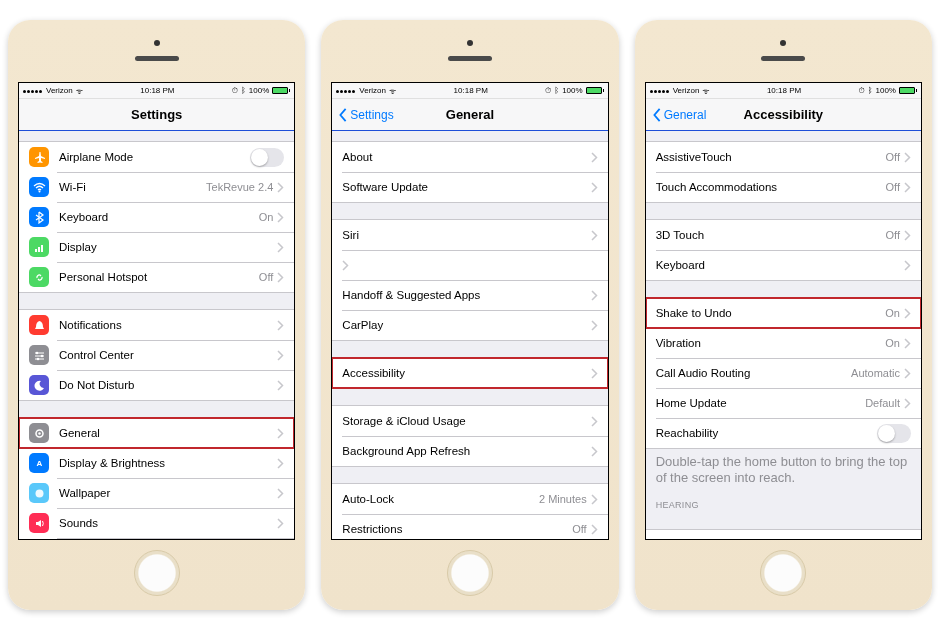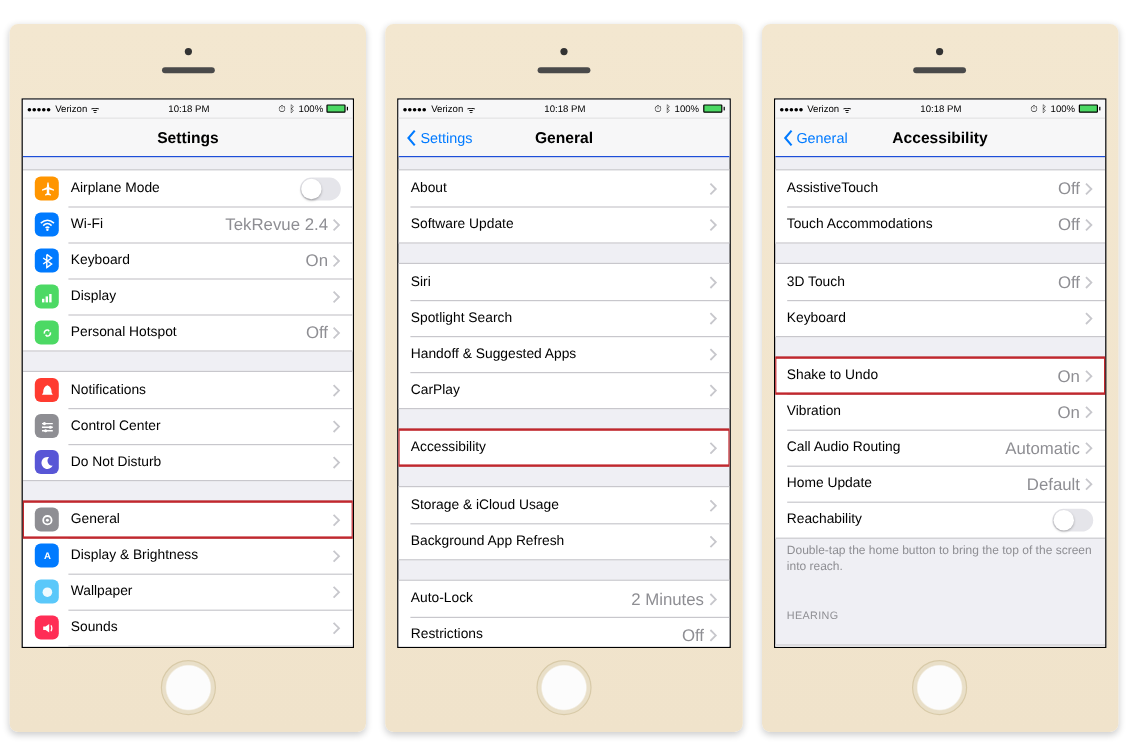--- a/index.html
+++ b/index.html
@@ -8,21 +8,21 @@
     font-family: -apple-system, "Helvetica Neue", Arial, sans-serif;
     display: flex;
     justify-content: center;
     gap: 16px;
     padding: 20px 8px;
   }
   .phone {
     width: 300px;
     height: 590px;
     background: linear-gradient(180deg, #f3e7d0, #f0e3cb);
-    border-radius: 7px;
+    border-radius: 22px;
     padding: 62px 10px 70px 10px;
     position: relative;
     box-shadow: 0 2px 6px rgba(0,0,0,0.2);
   }
   .speaker {
     position: absolute;
     top: 36px; left: 50%; transform: translateX(-50%);
     width: 44px; height: 5px; background:#4a4a4a; border-radius:3px;
   }
   .camdot {
@@ -77,33 +77,33 @@
   }
   .row + .row::before{
     content:"";position:absolute;left:38px;right:0;top:0;height:1px;background:#c8c7cc;
   }
   .row.noicon + .row.noicon::before{left:10px;}
   .row .icon{
     width:20px;height:20px;border-radius:5px;margin-right:10px;
     display:flex;align-items:center;justify-content:center;flex-shrink:0;
   }
   .row .label{flex:1;}
-  .row .value{color:#8e8e93;font-size:14px;margin-right:4px;}
+  .row .value{color:#8e8e93;font-size:11px;margin-right:4px;}
   .chev{color:#c7c7cc;}
   .chev svg{width:7px;height:11px;display:block;}
   .toggle{
     width:34px;height:19px;background:#e5e5ea;border-radius:10px;position:relative;
   }
   .toggle::after{
     content:"";position:absolute;width:17px;height:17px;background:#fff;border-radius:50%;
     top:1px;left:1px;box-shadow:0 1px 2px rgba(0,0,0,0.3);
   }
   .highlight{outline:2px solid #c1272d;outline-offset:-1px;z-index:2;justify-content:center;}
-  .footnote{font-size:10px;color:#8e8e93;padding:5px 10px;line-height:1.25;}
-  .sect-header{font-size:9px;color:#8e8e93;padding:8px 10px 3px;text-transform:uppercase;letter-spacing:0.3px;margin-top:16px;}
+  .footnote{font-size:13px;color:#8e8e93;padding:5px 10px;line-height:1.25;}
+  .sect-header{font-size:9px;color:#8e8e93;padding:8px 10px 3px;text-transform:uppercase;letter-spacing:0.3px;}
   .cut{border-bottom:none;}
   .icon svg{width:13px;height:13px;}
 </style>
 </head>
 <body>
 
 <div class="phone">
     <div class="camdot"></div>
     <div class="speaker"></div>
     <div class="screen">
@@ -354,21 +354,20 @@
         <div class="group">
           <div class="row noicon">
             <span class="label">Siri</span>
             <span class="chev">
               <svg viewBox="0 0 7 11">
                 <path d="M1 1 L5.5 5.5 L1 10" stroke="currentColor" stroke-width="1.5" fill="none"></path>
               </svg>
             </span>
           </div>
           <div class="row noicon">
-            <span class="label">Spotlight Search</span>
             <span class="chev">
               <svg viewBox="0 0 7 11">
                 <path d="M1 1 L5.5 5.5 L1 10" stroke="currentColor" stroke-width="1.5" fill="none"></path>
               </svg>
             </span>
           </div>
           <div class="row noicon">
             <span class="label">Handoff &amp; Suggested Apps</span>
             <span class="chev">
               <svg viewBox="0 0 7 11">

